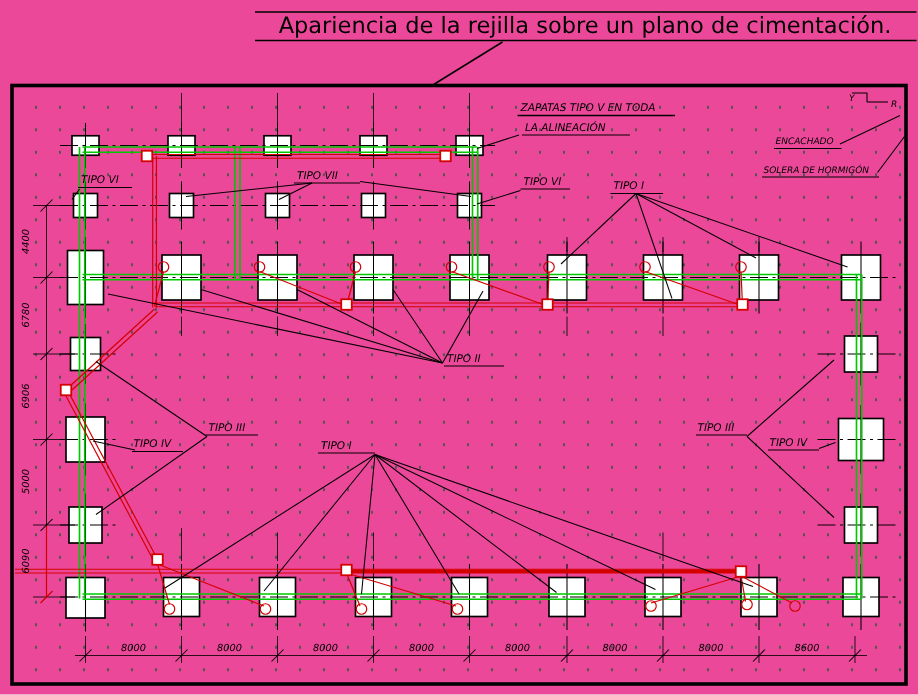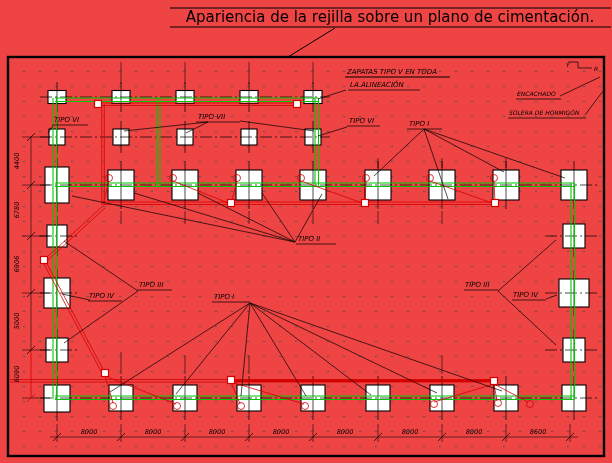--- a/index.html
+++ b/index.html
@@ -1,16 +1,16 @@
 <!DOCTYPE html>
 <html><head>
 <meta charset="utf-8">
 <style>
   html,body{margin:0;padding:0;background:#fff;}
-  .stage{position:relative;width:612px;height:463px;background:#ef4444;overflow:hidden;
+  .stage{position:relative;width:612px;height:463px;background:#ec4899;overflow:hidden;
          font-family:"DejaVu Sans",sans-serif;}
   .dots{position:absolute;left:10px;top:59px;width:592px;height:394px;
         background-image:radial-gradient(circle,#555 0.8px,transparent 0.9px);
         background-size:16px 15px;background-position:6px 5px;}
   svg{position:absolute;left:0;top:0;}
   .t{font-family:"DejaVu Sans",sans-serif;font-style:italic;font-size:7px;fill:#000;}
   .t6{font-size:6px;}
   .dimt{font-family:"DejaVu Sans",sans-serif;font-style:italic;font-size:6.5px;fill:#000;}
   .titlet{font-family:"DejaVu Sans",sans-serif;font-style:normal;font-size:15px;fill:#000;}
   .blk{stroke:#000;stroke-width:0.7;fill:none;}

